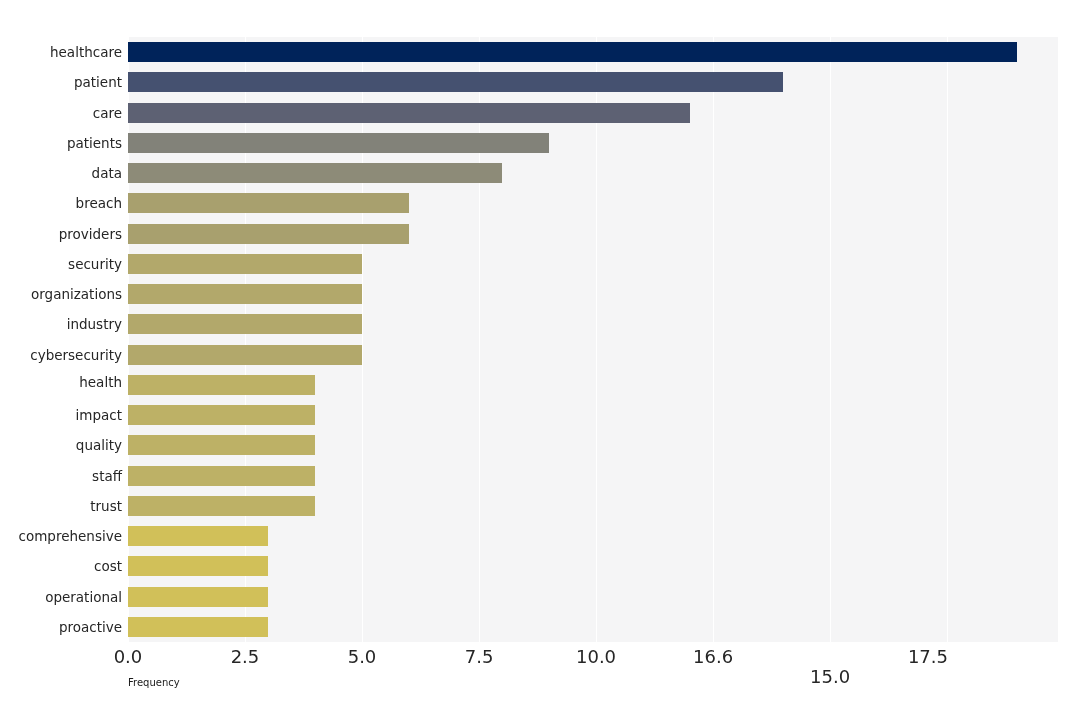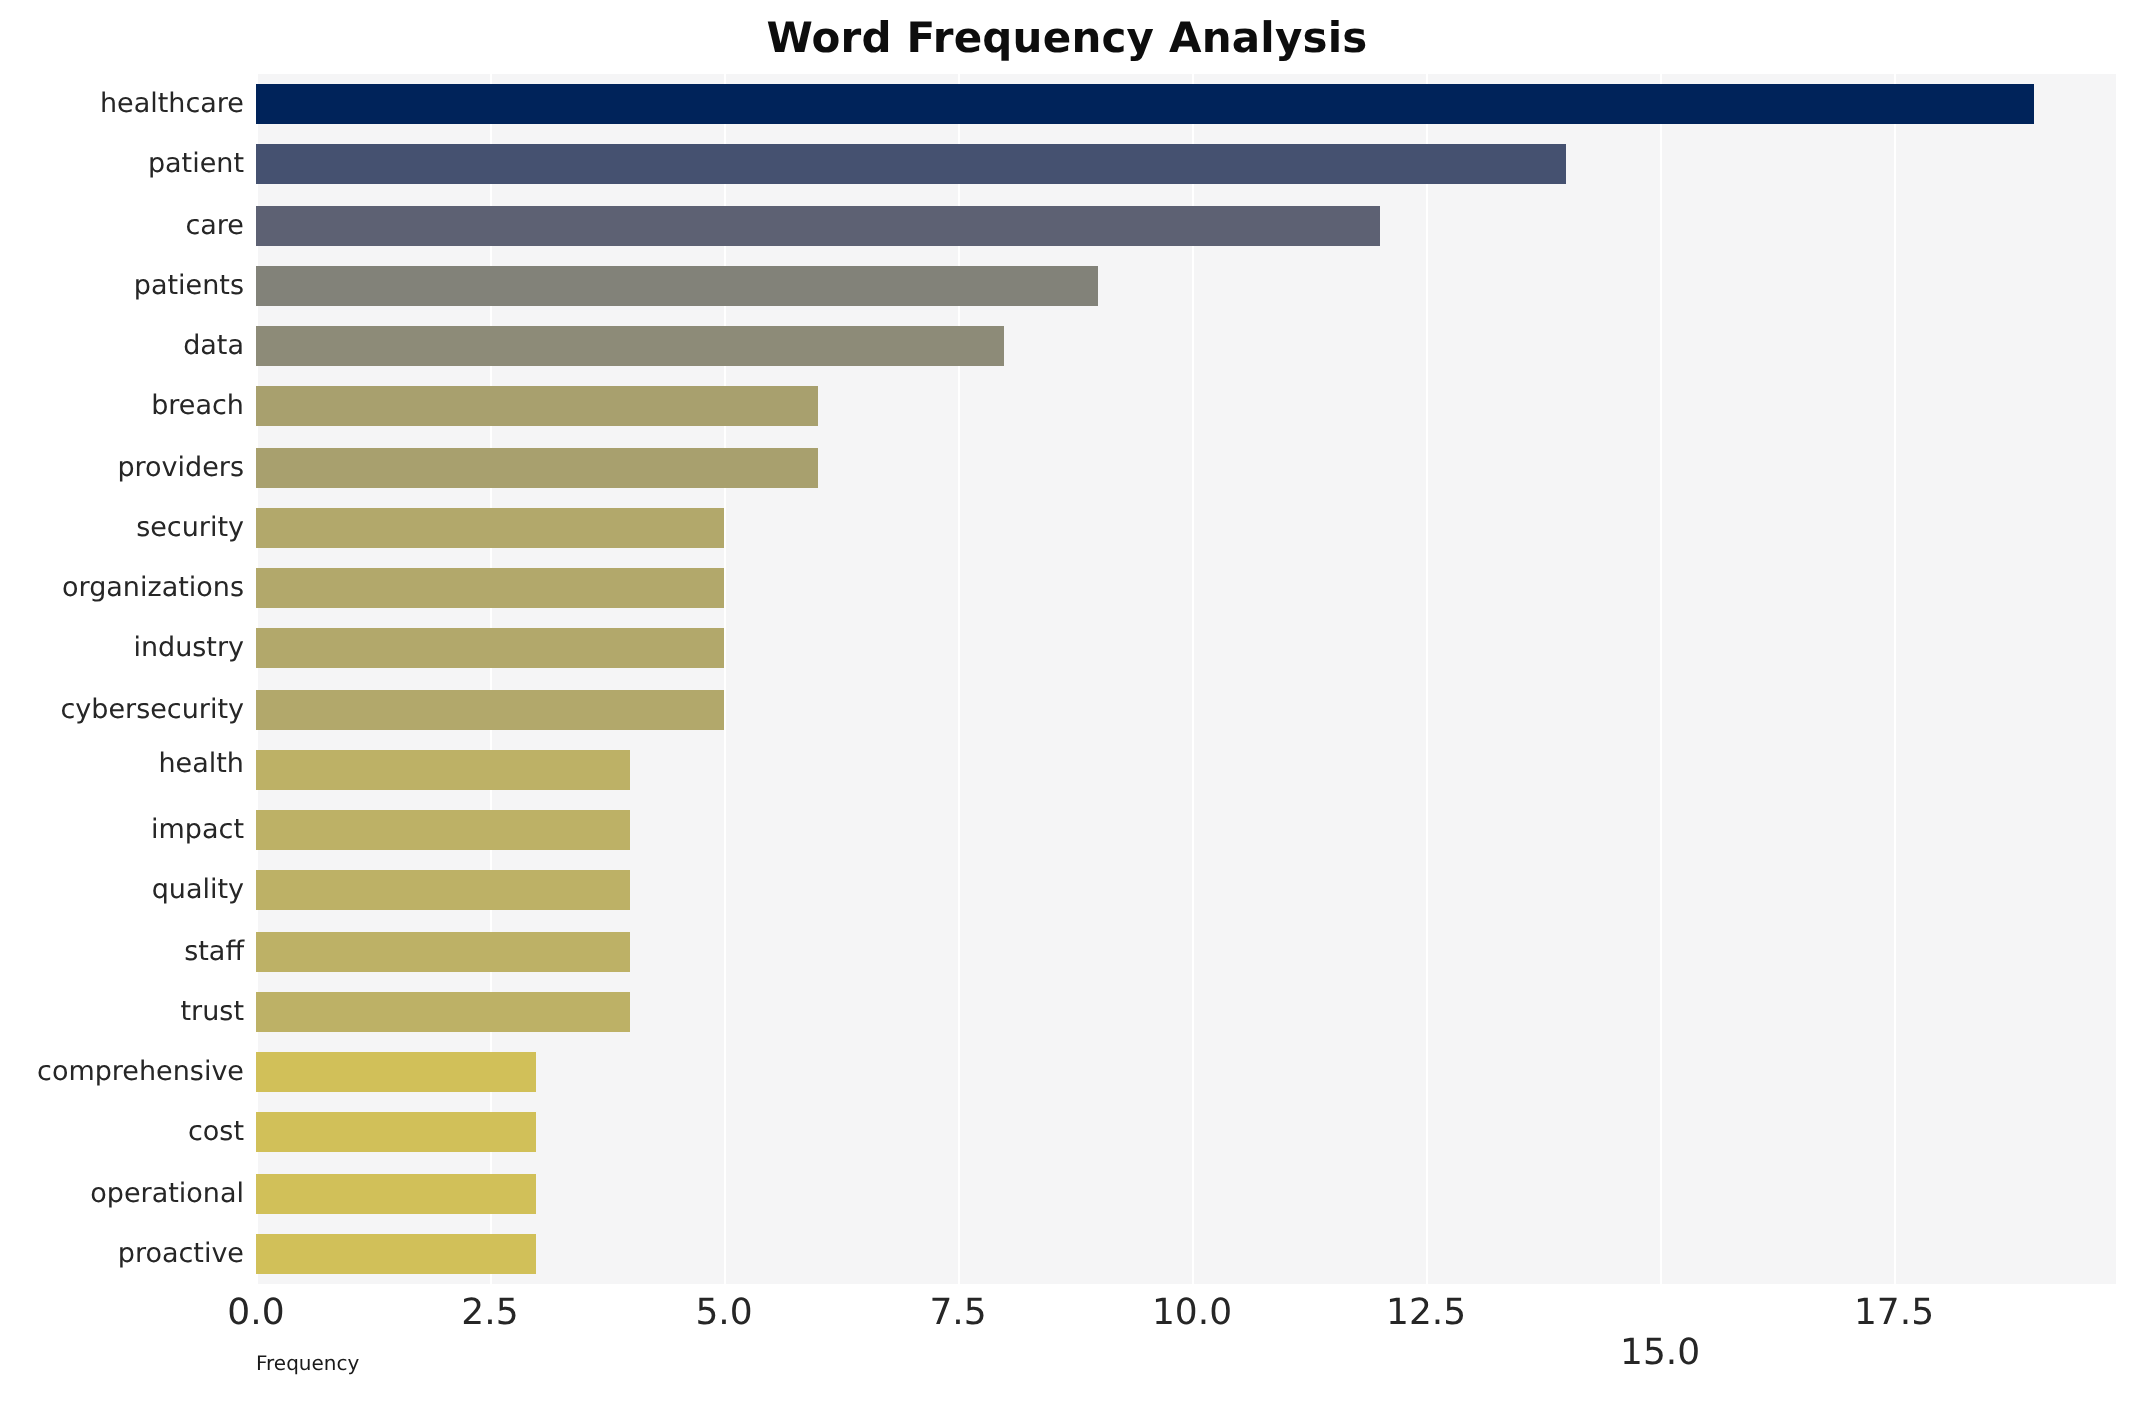--- a/index.html
+++ b/index.html
@@ -111,21 +111,20 @@
     font-size: 10px;
     color: #1a1a1a;
     line-height: 18px;
   }
 </style>
 </head>
 <body>
 
 <div id="figure">
 
-  <div id="chart-title">Word Frequency Analysis</div>
 
   <div id="plot-area">
 
   <div class="gridline" style="left: 0px; background: rgb(255, 255, 255);"></div>
       <div class="gridline" style="left: 117.011px; background: rgb(255, 255, 255);"></div>
       <div class="gridline" style="left: 234.021px; background: rgb(255, 255, 255);"></div>
       <div class="gridline" style="left: 351.032px; background: rgb(255, 255, 255);"></div>
       <div class="gridline" style="left: 468.042px; background: rgb(255, 255, 255);"></div>
       <div class="gridline" style="left: 585.053px; background: rgb(255, 255, 255);"></div>
       <div class="gridline" style="left: 702.063px; background: rgb(255, 255, 255);"></div>
@@ -174,20 +173,20 @@
       <div class="ytick" style="top: 549.625px;">operational</div>
       <div class="ytick" style="top: 579.875px;">proactive</div>
     </div>
 
   <div id="xtick-layer">
       <div class="xtick" style="left: 128px;">0.0</div>
       <div class="xtick" style="left: 245.011px;">2.5</div>
       <div class="xtick" style="left: 362.021px;">5.0</div>
       <div class="xtick" style="left: 479.032px;">7.5</div>
       <div class="xtick" style="left: 596.042px;">10.0</div>
-      <div class="xtick" style="left: 713.053px;">12.5</div>
+      <div class="xtick" style="left: 713.053px;">16.6</div>
       <div class="xtick" style="left: 830.063px; margin-top: 20px;">15.0</div>
-      <div class="xtick" style="left: 947px;">17.5</div>
+      <div class="xtick" style="left: 908px; text-align: right;">17.5</div>
     </div>
 
   <div id="xlabel">Frequency</div>
 
 </div>
 
 </body></html>

